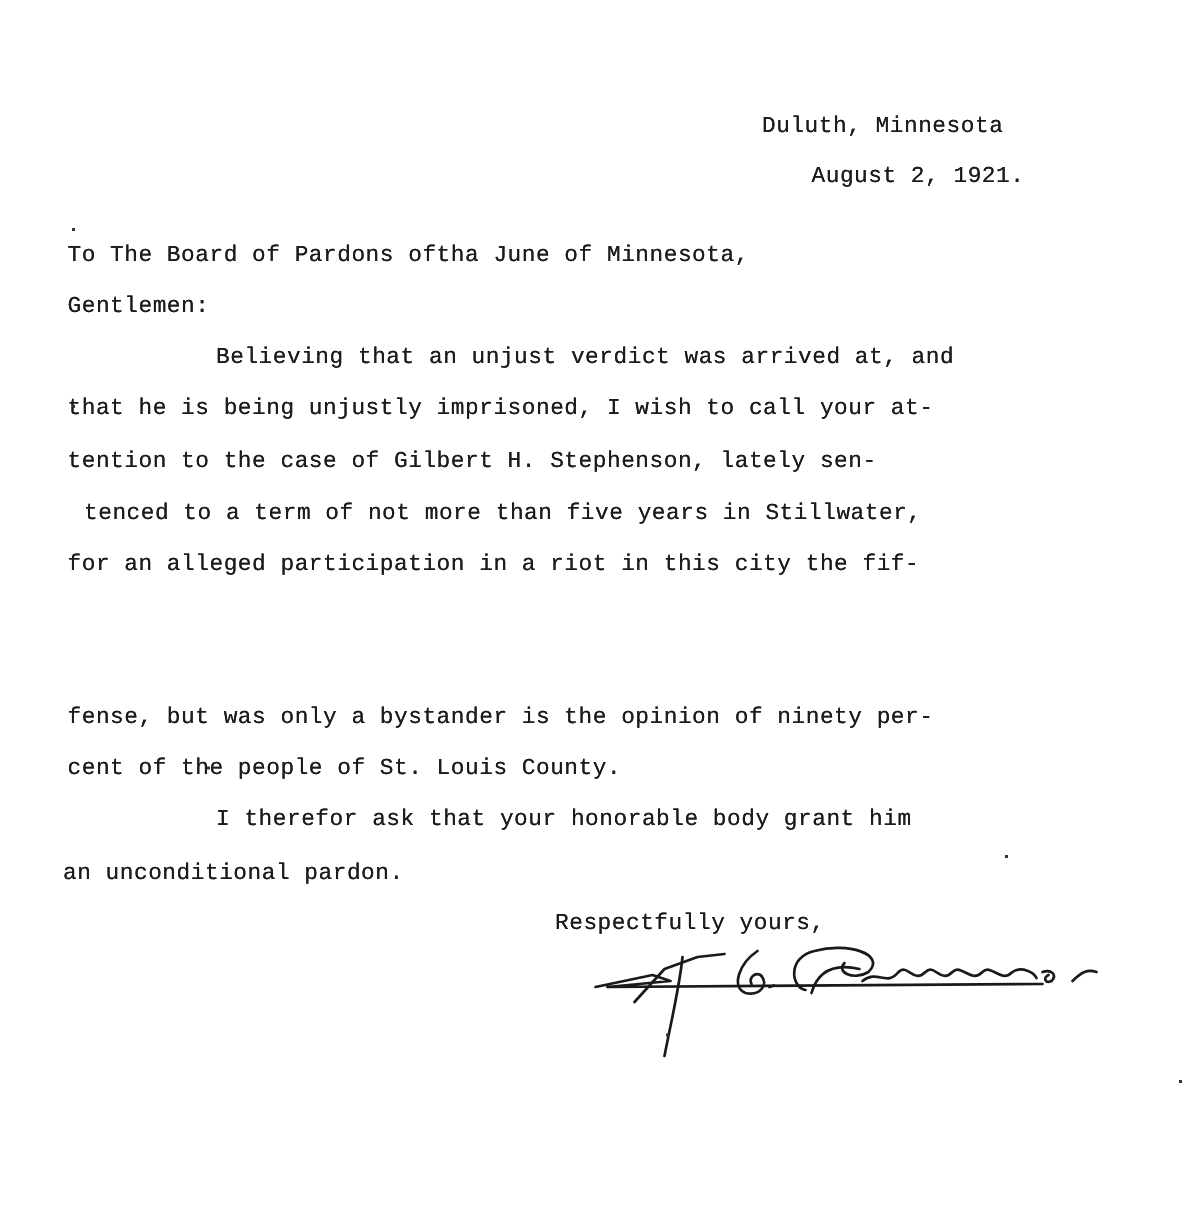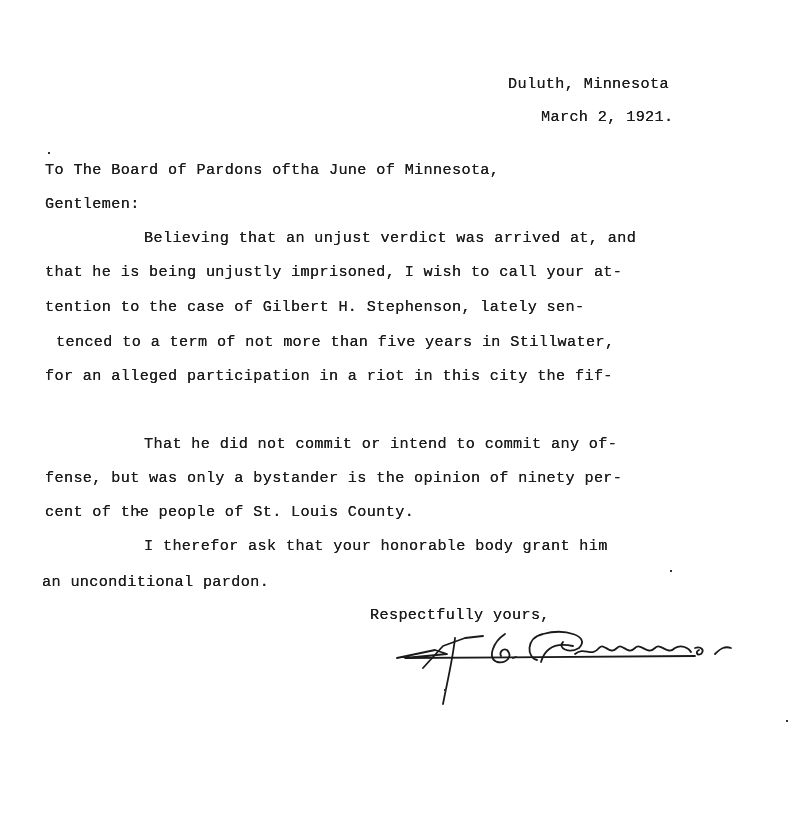--- a/index.html
+++ b/index.html
@@ -43,32 +43,31 @@
       width: 2px; height: 2px;
       background: #333;
     }
   </style>
 </head>
 <body>
 
 <div class="page">
 
   <div class="line" style="left:508px; top:75px;">Duluth, Minnesota</div>
-  <div class="line" style="left:541px; top:108px;">March 2, 1921.</div>
+  <div class="line" style="left:541px; top:108px;">August 2, 1921.</div>
 
   <div class="line" style="left:45px; top:161px;">To The Board of Pardons oftha June of Minnesota,</div>
   <div class="line" style="left:45px; top:195px;">Gentlemen:</div>
 
   <div class="line" style="left:144px; top:229px;">Believing that an unjust verdict was arrived at, and</div>
   <div class="line" style="left:45px; top:263px;">that he is being unjustly imprisoned, I wish to call your at-</div>
   <div class="line" style="left:45px; top:298px;">tention to the case of Gilbert H. Stephenson, lately sen-</div>
   <div class="line" style="left:56px; top:333px;">tenced to a term of not more than five years in Stillwater,</div>
   <div class="line" style="left:45px; top:367px;">for an alleged participation in a riot in this city the fif-</div>
 
-  <div class="line" style="left:144px; top:435px;">That he did not commit or intend to commit any of-</div>
   <div class="line" style="left:45px; top:469px;">fense, but was only a bystander is the opinion of ninety per-</div>
   <div class="line" style="left:45px; top:503px;">cent of the people of St. Louis County.</div>
 
   <div class="line" style="left:144px; top:537px;">I therefor ask that your honorable body grant him</div>
   <div class="line" style="left:42px; top:573px;">an unconditional pardon.</div>
 
   <div class="line" style="left:370px; top:606px;">Respectfully yours,</div>
 
   <svg class="signature" viewBox="0 0 380 80">
     <g fill="none" stroke="#1a1a1a" stroke-width="1.8" stroke-linecap="round" stroke-linejoin="round">

